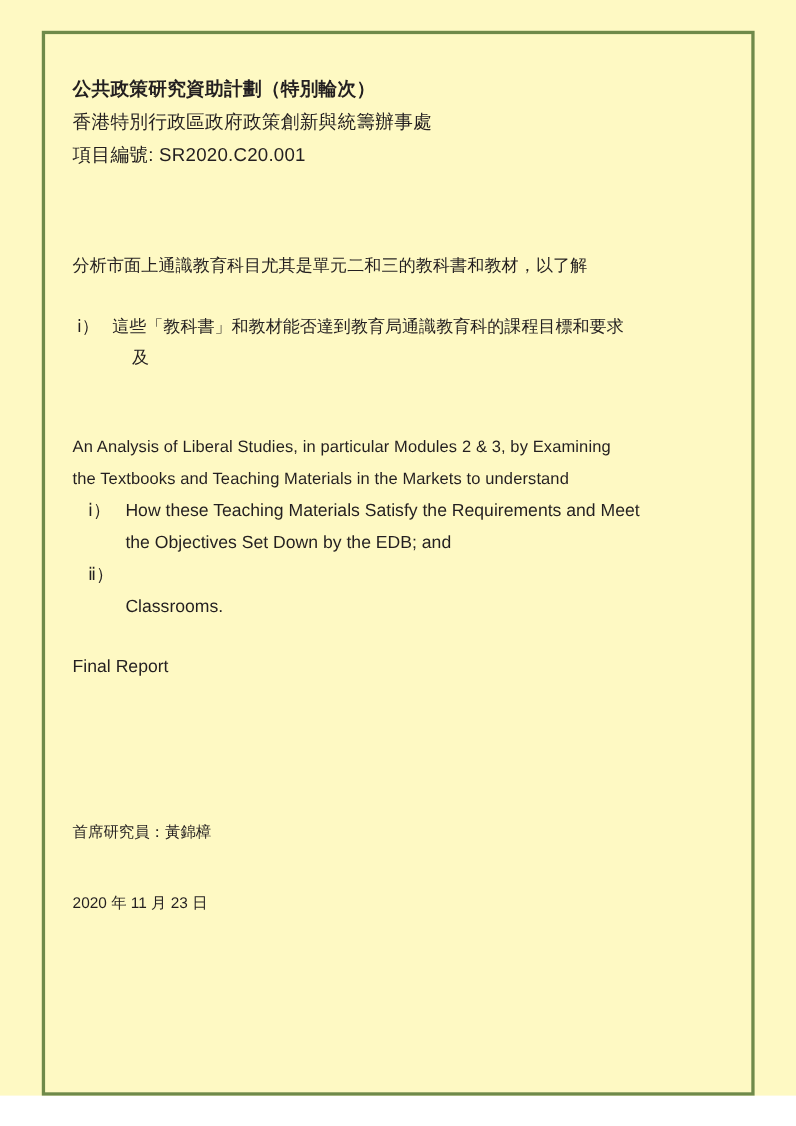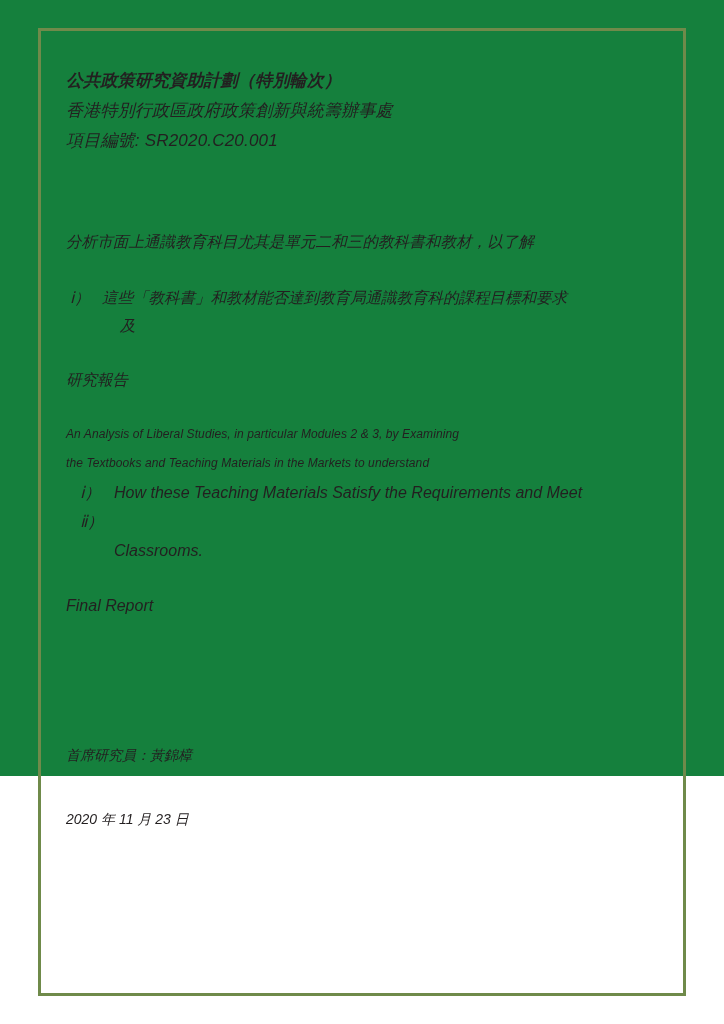--- a/index.html
+++ b/index.html
@@ -10,24 +10,23 @@
   body {
     width: 724px;
     height: 1024px;
     font-family: "Liberation Sans", sans-serif;
     color: #231f20;
     overflow: hidden;
   }
   .page {
     position: relative;
     width: 724px;
-    height: 776px;
-    background: #15803d;
+    height: 996px;
+    background: #fef9c3;
     box-sizing: border-box;
-    font-style: italic;
   }
   .page-border {
     position: absolute;
     left: 38px;
     top: 28px;
     width: 648px;
     height: 968px;
     border: 3px solid #6f8a4a;
     box-sizing: border-box;
     pointer-events: none;
@@ -75,21 +74,21 @@
   }
   .cn-item .cont {
     display: block;
     padding-left: 18px;
   }
   .cn-report {
     font-size: 15.5px;
     line-height: 28px;
   }
   .en-para {
-    font-size: 12px;
+    font-size: 15px;
     line-height: 29px;
     letter-spacing: 0.1px;
   }
   .en-list {
     margin: 0;
     padding: 0;
     list-style: none;
   }
   .en-list li {
     font-size: 16px;
@@ -135,31 +134,31 @@
     <div class="cn-para">分析市面上通識教育科目尤其是單元二和三的教科書和教材，以了解</div>
 
     <div class="cn-item">
       <span class="marker">ⅰ）</span><span>這些「教科書」和教材能否達到教育局通識教育科的課程目標和要求</span>
       <span class="cont">及</span>
     </div>
 
 
     <div class="spacer-md"></div>
 
-    <div class="cn-report">研究報告</div>
 
     <div class="spacer-md"></div>
 
     <div class="en-para">An Analysis of Liberal Studies, in particular Modules 2 &amp; 3, by Examining</div>
     <div class="en-para">the Textbooks and Teaching Materials in the Markets to understand</div>
 
     <ul class="en-list">
       <li>
         <span class="marker">ⅰ）</span>
         <span>How these Teaching Materials Satisfy the Requirements and Meet</span><br>
+        <span>the Objectives Set Down by the EDB; and</span>
       </li>
       <li>
         <span class="marker">ⅱ）</span>
         <br>
         <span>Classrooms.</span>
       </li>
     </ul>
 
     <div class="spacer-md"></div>
 

